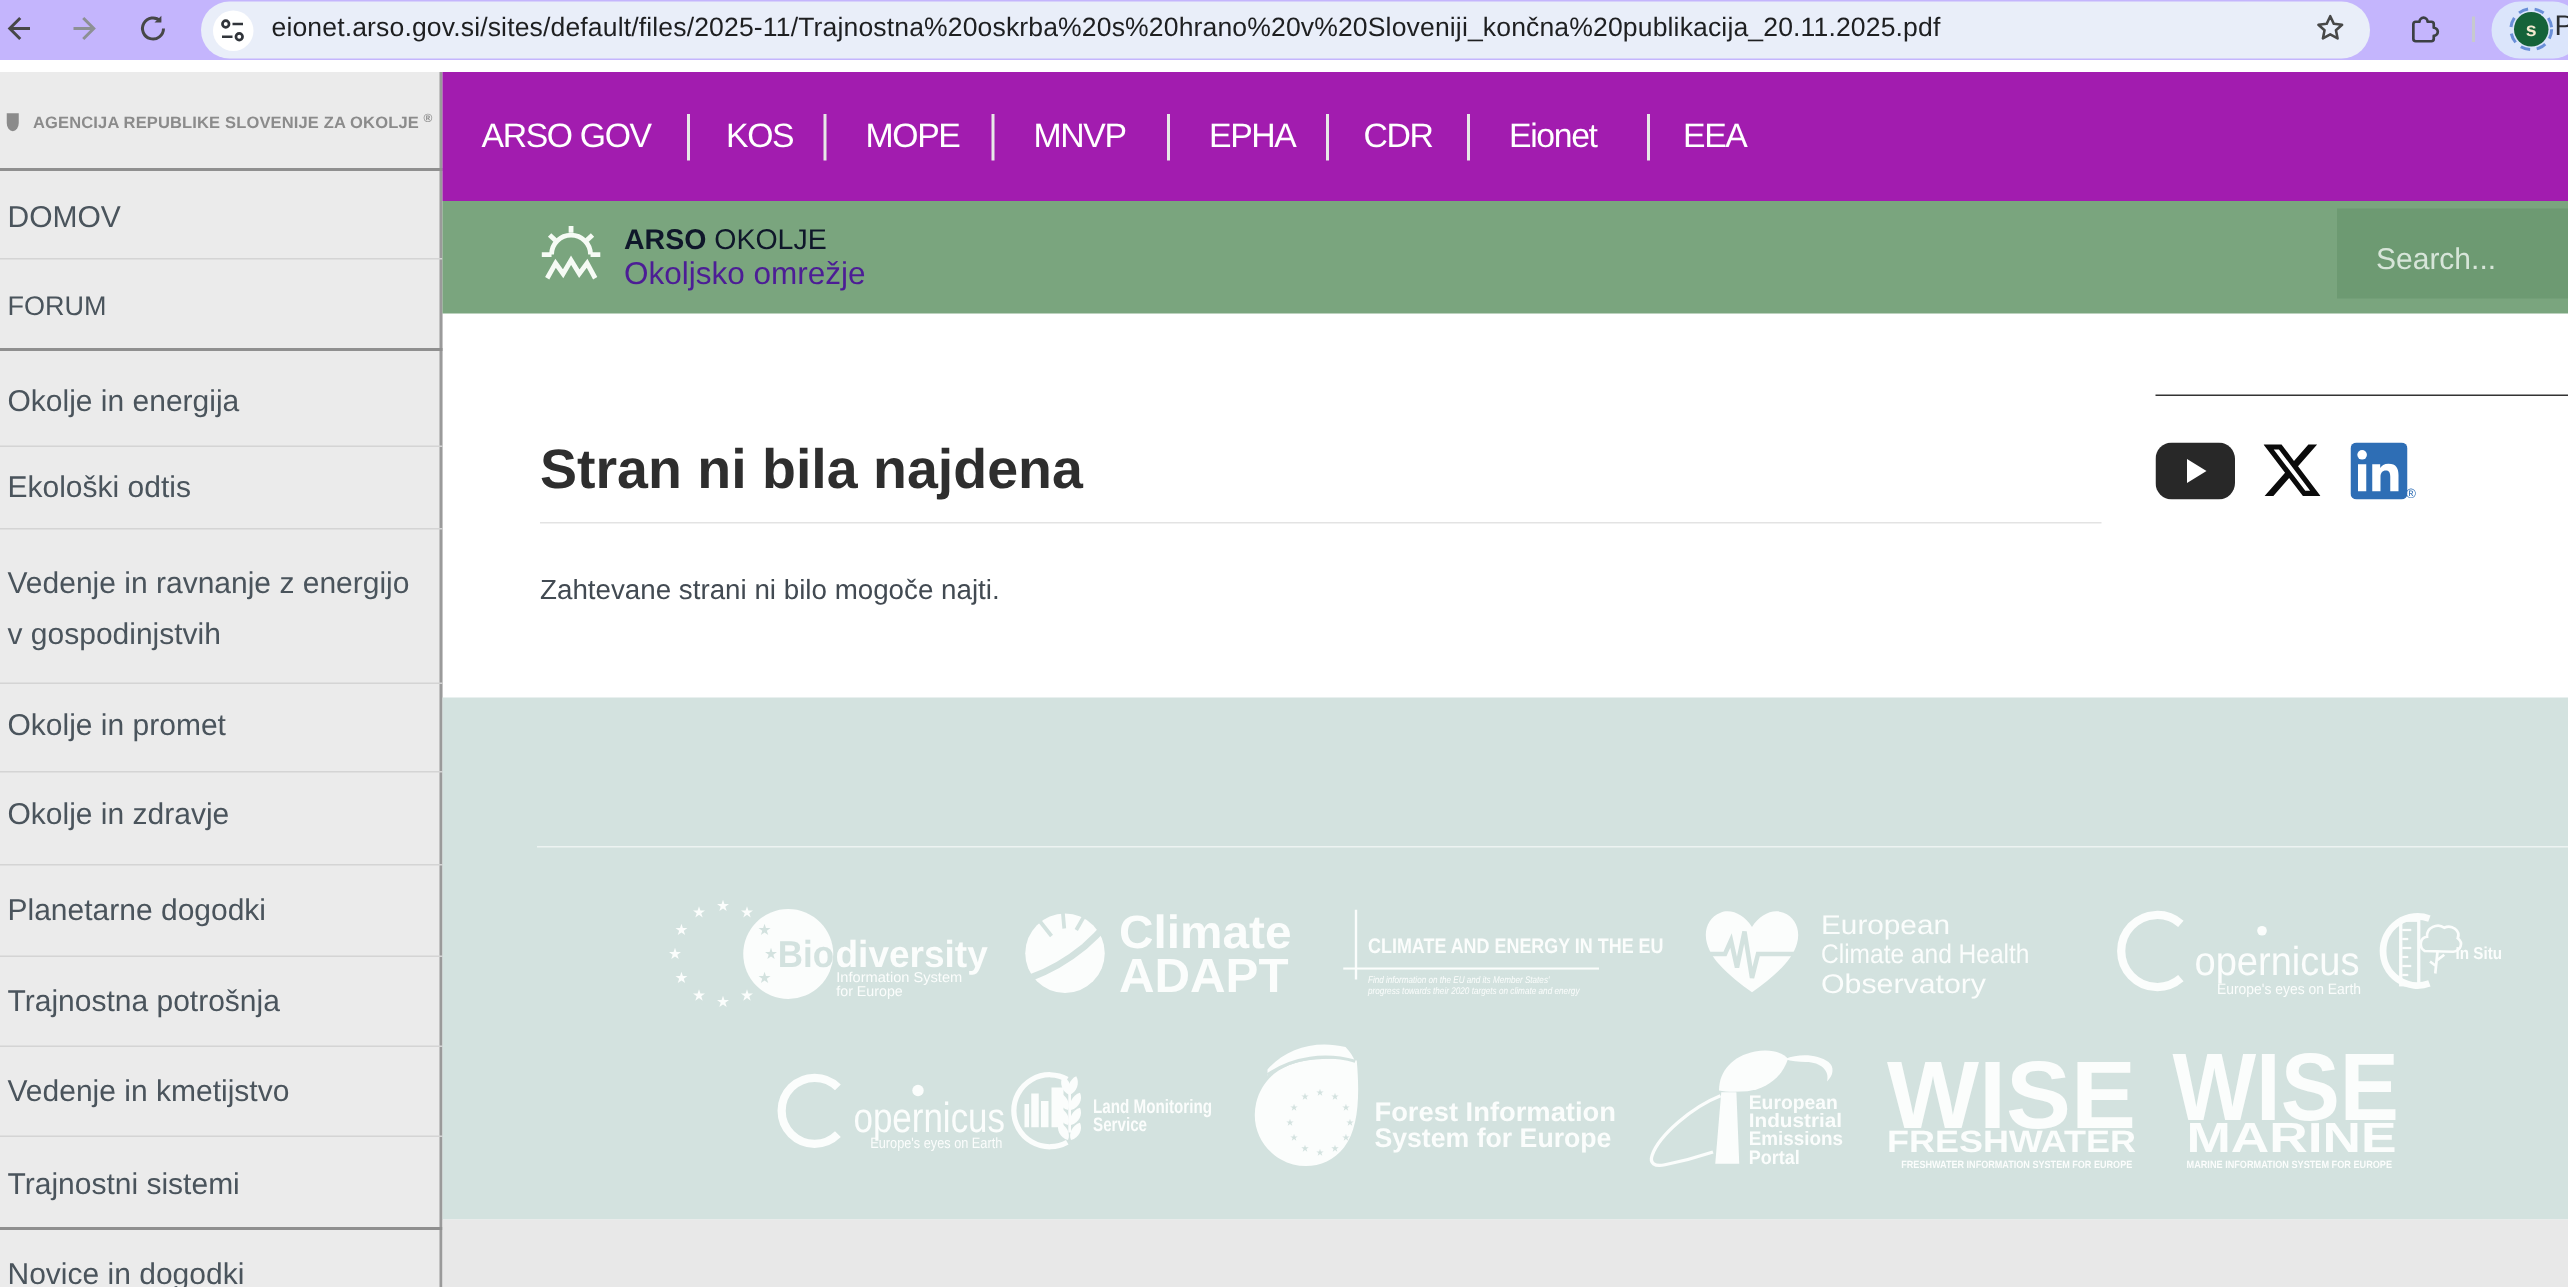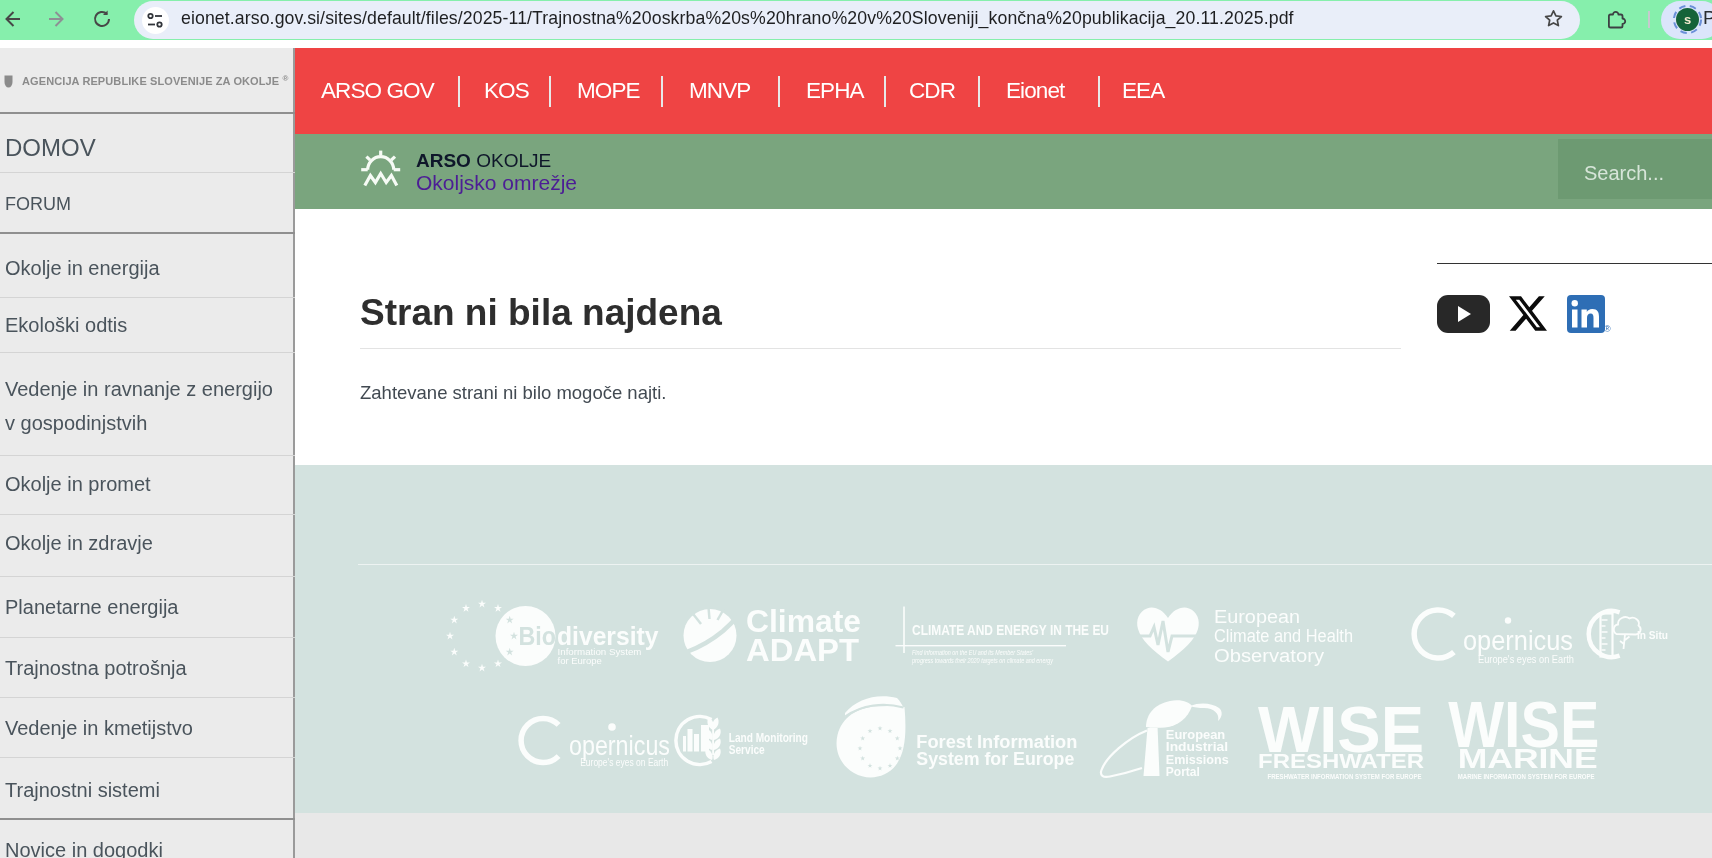--- a/index.html
+++ b/index.html
@@ -1,29 +1,29 @@
 <!DOCTYPE html>
 <html><head>
 <meta charset="utf-8">
 <style>
 * { margin:0; padding:0; box-sizing:border-box; }
 html,body { width:1712px; height:858px; overflow:hidden; background:#fff; font-family:"Liberation Sans", sans-serif; }
 #stage { position:absolute; top:0; left:0; width:1712px; height:858px; overflow:hidden; }
 .abs { position:absolute; }
 
-#chrome { position:absolute; top:0; left:0; width:1712px; height:40px; background:#86efac; }
+#chrome { position:absolute; top:0; left:0; width:1712px; height:40px; background:#c4b5fd; }
 #urlpill { position:absolute; left:134px; top:1px; width:1446px; height:38px; border-radius:19px; background:#e9eef9; }
 #urltext { position:absolute; left:181px; top:8px; font-size:17.7px; color:#1e1f21; letter-spacing:0.1px; white-space:nowrap; }
 
 #sidebar { position:absolute; left:0; top:48px; width:295px; height:810px; background:#ebebeb; border-right:2px solid #9a9a9a; }
 .sbitem { position:absolute; left:5px; color:#4a545c; font-size:20px; white-space:nowrap; }
 .sbsep { position:absolute; left:0; width:295px; height:1px; background:#d4d4d4; }
 .sbsep2 { position:absolute; left:0; width:295px; height:2px; background:#8f8f8f; }
 
-#dnav { position:absolute; left:295px; top:48px; width:1417px; height:86px; background:#ef4444; }
+#dnav { position:absolute; left:295px; top:48px; width:1417px; height:86px; background:#a21caf; }
 .nlink { position:absolute; top:30px; color:#ffffff; font-size:22.5px; letter-spacing:-0.9px; white-space:nowrap; }
 .nsep { position:absolute; top:28px; width:2px; height:31px; background:#e8e8e8; }
 
 #gbar { position:absolute; left:295px; top:134px; width:1417px; height:75px; background:#7aa57e; }
 #searchbox { position:absolute; left:1263px; top:5px; width:160px; height:60px; background:#6d9a72; }
 #searchtext { position:absolute; left:26px; top:17px; color:#d7e5d9; font-size:20px; }
 
 #h1 { position:absolute; left:360px; top:292px; font-size:37px; font-weight:bold; color:#2e2e2e; letter-spacing:0px; }
 #hline { position:absolute; left:360px; top:348px; width:1041px; height:1px; background:#e3e3e3; }
 #para { position:absolute; left:360px; top:382px; font-size:18.5px; color:#424a52; }
@@ -74,35 +74,35 @@
       </svg>
     <div class="abs" style="left:1703px;top:7px;font-size:19px;color:#2a2d31;">P</div>
   </div>
 
   <div id="sidebar">
     <svg class="abs" style="left:4px;top:27px" width="9" height="13" viewBox="0 0 9 13">
         <path d="M0.5 0.5 L8.5 0.5 L8.5 7 A4 5.5 0 0 1 0.5 7 Z" fill="#8b8b8b"></path>
       </svg>
     <div class="abs" style="left:22px;top:26px;font-size:11px;font-weight:bold;color:#8b8b8b;letter-spacing:0.1px;white-space:nowrap;">AGENCIJA REPUBLIKE SLOVENIJE ZA OKOLJE <span style="font-size:8px;vertical-align:4px">®</span></div>
     <div class="sbsep2" style="top:64px"></div>
-    <div class="sbitem" style="top:86px;font-size:24px;">DOMOV</div>
+    <div class="sbitem" style="top:86px;font-size:20px;">DOMOV</div>
     <div class="sbsep" style="top:124px"></div>
     <div class="sbitem" style="top:146px;font-size:18px;">FORUM</div>
     <div class="sbsep2" style="top:184px"></div>
     <div class="sbitem" style="top:209px">Okolje in energija</div>
     <div class="sbsep" style="top:249px"></div>
     <div class="sbitem" style="top:266px">Ekološki odtis</div>
     <div class="sbsep" style="top:304px"></div>
     <div class="sbitem" style="top:324px;line-height:34px;white-space:normal;width:280px;">Vedenje in ravnanje z energijo v gospodinjstvih</div>
     <div class="sbsep" style="top:407px"></div>
     <div class="sbitem" style="top:425px">Okolje in promet</div>
     <div class="sbsep" style="top:466px"></div>
     <div class="sbitem" style="top:484px">Okolje in zdravje</div>
     <div class="sbsep" style="top:528px"></div>
-    <div class="sbitem" style="top:548px">Planetarne energija</div>
+    <div class="sbitem" style="top:548px">Planetarne dogodki</div>
     <div class="sbsep" style="top:589px"></div>
     <div class="sbitem" style="top:609px">Trajnostna potrošnja</div>
     <div class="sbsep" style="top:649px"></div>
     <div class="sbitem" style="top:669px">Vedenje in kmetijstvo</div>
     <div class="sbsep" style="top:709px"></div>
     <div class="sbitem" style="top:731px">Trajnostni sistemi</div>
     <div class="sbsep2" style="top:770px"></div>
     <div class="sbitem" style="top:791px">Novice in dogodki</div>
   </div>
 

